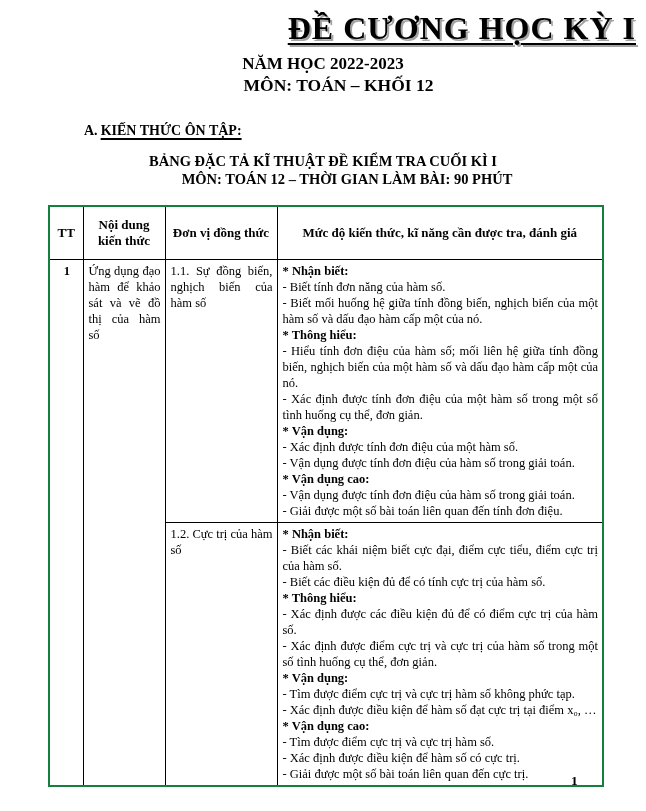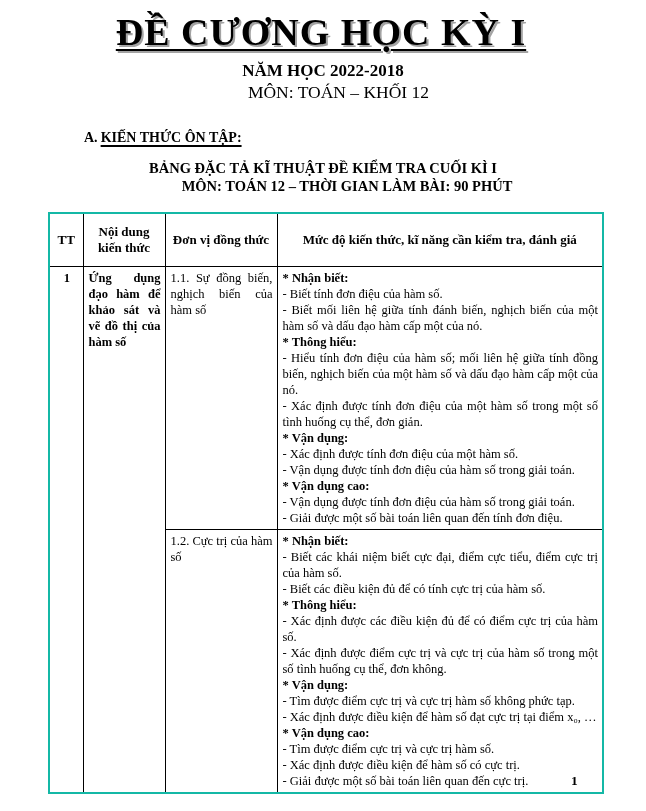--- a/index.html
+++ b/index.html
@@ -5,41 +5,41 @@
   html, body { margin: 0; padding: 0; }
   body {
     width: 646px; height: 811px;
     background: #ffffff;
     font-family: "Liberation Serif", "DejaVu Serif", serif;
     color: #000;
     position: relative;
     overflow: hidden;
   }
   .doc-title {
-    margin: 10px 4px 0 0;
-    text-align: center;
-    font-size: 38px;
+    margin: 10px 10px 0 0;
+    text-align: right;
+    font-size: 32px;
     font-weight: bold;
     letter-spacing: 1px;
     text-decoration: underline;
     text-decoration-thickness: 2px;
     text-underline-offset: 4px;
     text-shadow: 2px 2px 0 #a3a3a3;
   }
   .doc-sub1 {
     margin-top: 7px;
     text-align: center;
     font-size: 17px;
     font-weight: bold;
   }
   .doc-sub2 {
     margin-top: 1px;
     text-align: center;
     font-size: 17.5px;
-    font-weight: normal;
+    font-weight: bold;
     padding-left: 31px;
   }
   .section-a {
     margin: 27px 0 0 84px;
     font-size: 14px;
     font-weight: bold;
   }
   .section-a .prefix { margin-right: 3px; }
   .section-a .utext {
     text-decoration: underline;
@@ -57,21 +57,21 @@
     text-align: center;
     font-size: 14.5px;
     font-weight: bold;
     padding-left: 48px;
   }
   table.spec {
     margin: 17px 0 0 48px;
     width: 554px;
     border-collapse: collapse;
     table-layout: fixed;
-    border: 2px solid #14b8a6;
+    border: 2px solid #15803d;
   }
   table.spec th, table.spec td {
     border: 1px solid #000;
   }
   table.spec th {
     height: 48px;
     vertical-align: middle;
     text-align: center;
     font-size: 13px;
     font-weight: bold;
@@ -82,21 +82,21 @@
     vertical-align: top;
     font-size: 12.5px;
     line-height: 16px;
     padding: 3px 4px 3px 5px;
   }
   td.tt {
     text-align: center;
     font-weight: bold;
   }
   td.topic {
-    font-weight: bold;
+    font-weight: normal;
     text-align: justify;
   }
   td.unit {
     text-align: justify;
     margin-top: 44px;
   }
   td.crit-cell { padding-left: 6px; margin-top: 36px; }
   .crit { text-align: justify; }
   .crit.heading {
     font-weight: bold;
@@ -107,21 +107,21 @@
     left: 571px;
     top: 773px;
     font-size: 13.5px;
     font-weight: bold;
   }
 </style>
 </head>
 <body>
 
 <div class="doc-title">ĐỀ CƯƠNG HỌC KỲ I</div>
-<div class="doc-sub1">NĂM HỌC 2022-2018</div>
+<div class="doc-sub1">NĂM HỌC 2022-2023</div>
 <div class="doc-sub2">MÔN: TOÁN – KHỐI 12</div>
 
 <div class="section-a">
   <span class="prefix">A.</span><span class="utext">KIẾN THỨC ÔN TẬP:</span>
 </div>
 
 <div class="tbl-title1">BẢNG ĐẶC TẢ KĨ THUẬT ĐỀ KIỂM TRA CUỐI KÌ I</div>
 <div class="tbl-title2">MÔN: TOÁN 12 – THỜI GIAN LÀM BÀI: 90 PHÚT</div>
 
 <table class="spec">
@@ -129,52 +129,52 @@
     <col style="width:34px">
     <col style="width:82px">
     <col style="width:112px">
     <col style="width:326px">
   </colgroup>
   <thead>
     <tr>
       <th>TT</th>
       <th>Nội dung kiến thức</th>
       <th>Đơn vị đồng thức</th>
-      <th>Mức độ kiến thức, kĩ năng cần kiểm tra, đánh giá</th>
+      <th>Mức độ kiến thức, kĩ năng cần được tra, đánh giá</th>
     </tr>
   </thead>
   <tbody>
     <tr>
       <td class="tt" rowspan="2">1</td>
       <td class="topic" rowspan="2">Ứng dụng đạo hàm để khảo sát và vẽ đồ thị của hàm số</td>
       <td class="unit">1.1. Sự đồng biến, nghịch biến của hàm số</td>
       <td class="crit-cell">
           <div class="crit heading">* Nhận biết:</div>
-          <div class="crit item">- Biết tính đơn điệu của hàm số.</div>
-          <div class="crit item">- Biết mối liên hệ giữa tính đánh biến, nghịch biến của một hàm số và dấu đạo hàm cấp một của nó.</div>
+          <div class="crit item">- Biết tính đơn năng của hàm số.</div>
+          <div class="crit item">- Biết mối huống hệ giữa tính đồng biến, nghịch biến của một hàm số và dấu đạo hàm cấp một của nó.</div>
           <div class="crit heading">* Thông hiểu:</div>
           <div class="crit item">- Hiểu tính đơn điệu của hàm số; mối liên hệ giữa tính đồng biến, nghịch biến của một hàm số và dấu đạo hàm cấp một của nó.</div>
           <div class="crit item">- Xác định được tính đơn điệu của một hàm số trong một số tình huống cụ thể, đơn giản.</div>
           <div class="crit heading">* Vận dụng:</div>
           <div class="crit item">- Xác định được tính đơn điệu của một hàm số.</div>
           <div class="crit item">- Vận dụng được tính đơn điệu của hàm số trong giải toán.</div>
           <div class="crit heading">* Vận dụng cao:</div>
           <div class="crit item">- Vận dụng được tính đơn điệu của hàm số trong giải toán.</div>
           <div class="crit item">- Giải được một số bài toán liên quan đến tính đơn điệu.</div>
         </td>
     </tr>
     <tr>
       <td class="unit">1.2. Cực trị của hàm số</td>
       <td class="crit-cell">
           <div class="crit heading">* Nhận biết:</div>
           <div class="crit item">- Biết các khái niệm biết cực đại, điểm cực tiểu, điểm cực trị của hàm số.</div>
           <div class="crit item">- Biết các điều kiện đủ để có tính cực trị của hàm số.</div>
           <div class="crit heading">* Thông hiểu:</div>
           <div class="crit item">- Xác định được các điều kiện đủ để có điểm cực trị của hàm số.</div>
-          <div class="crit item">- Xác định được điểm cực trị và cực trị của hàm số trong một số tình huống cụ thể, đơn không.</div>
+          <div class="crit item">- Xác định được điểm cực trị và cực trị của hàm số trong một số tình huống cụ thể, đơn giản.</div>
           <div class="crit heading">* Vận dụng:</div>
           <div class="crit item">- Tìm được điểm cực trị và cực trị hàm số không phức tạp.</div>
           <div class="crit item">- Xác định được điều kiện để hàm số đạt cực trị tại điểm x₀, …</div>
           <div class="crit heading">* Vận dụng cao:</div>
           <div class="crit item">- Tìm được điểm cực trị và cực trị hàm số.</div>
           <div class="crit item">- Xác định được điều kiện để hàm số có cực trị.</div>
           <div class="crit item">- Giải được một số bài toán liên quan đến cực trị.</div>
         </td>
     </tr>
   </tbody>

